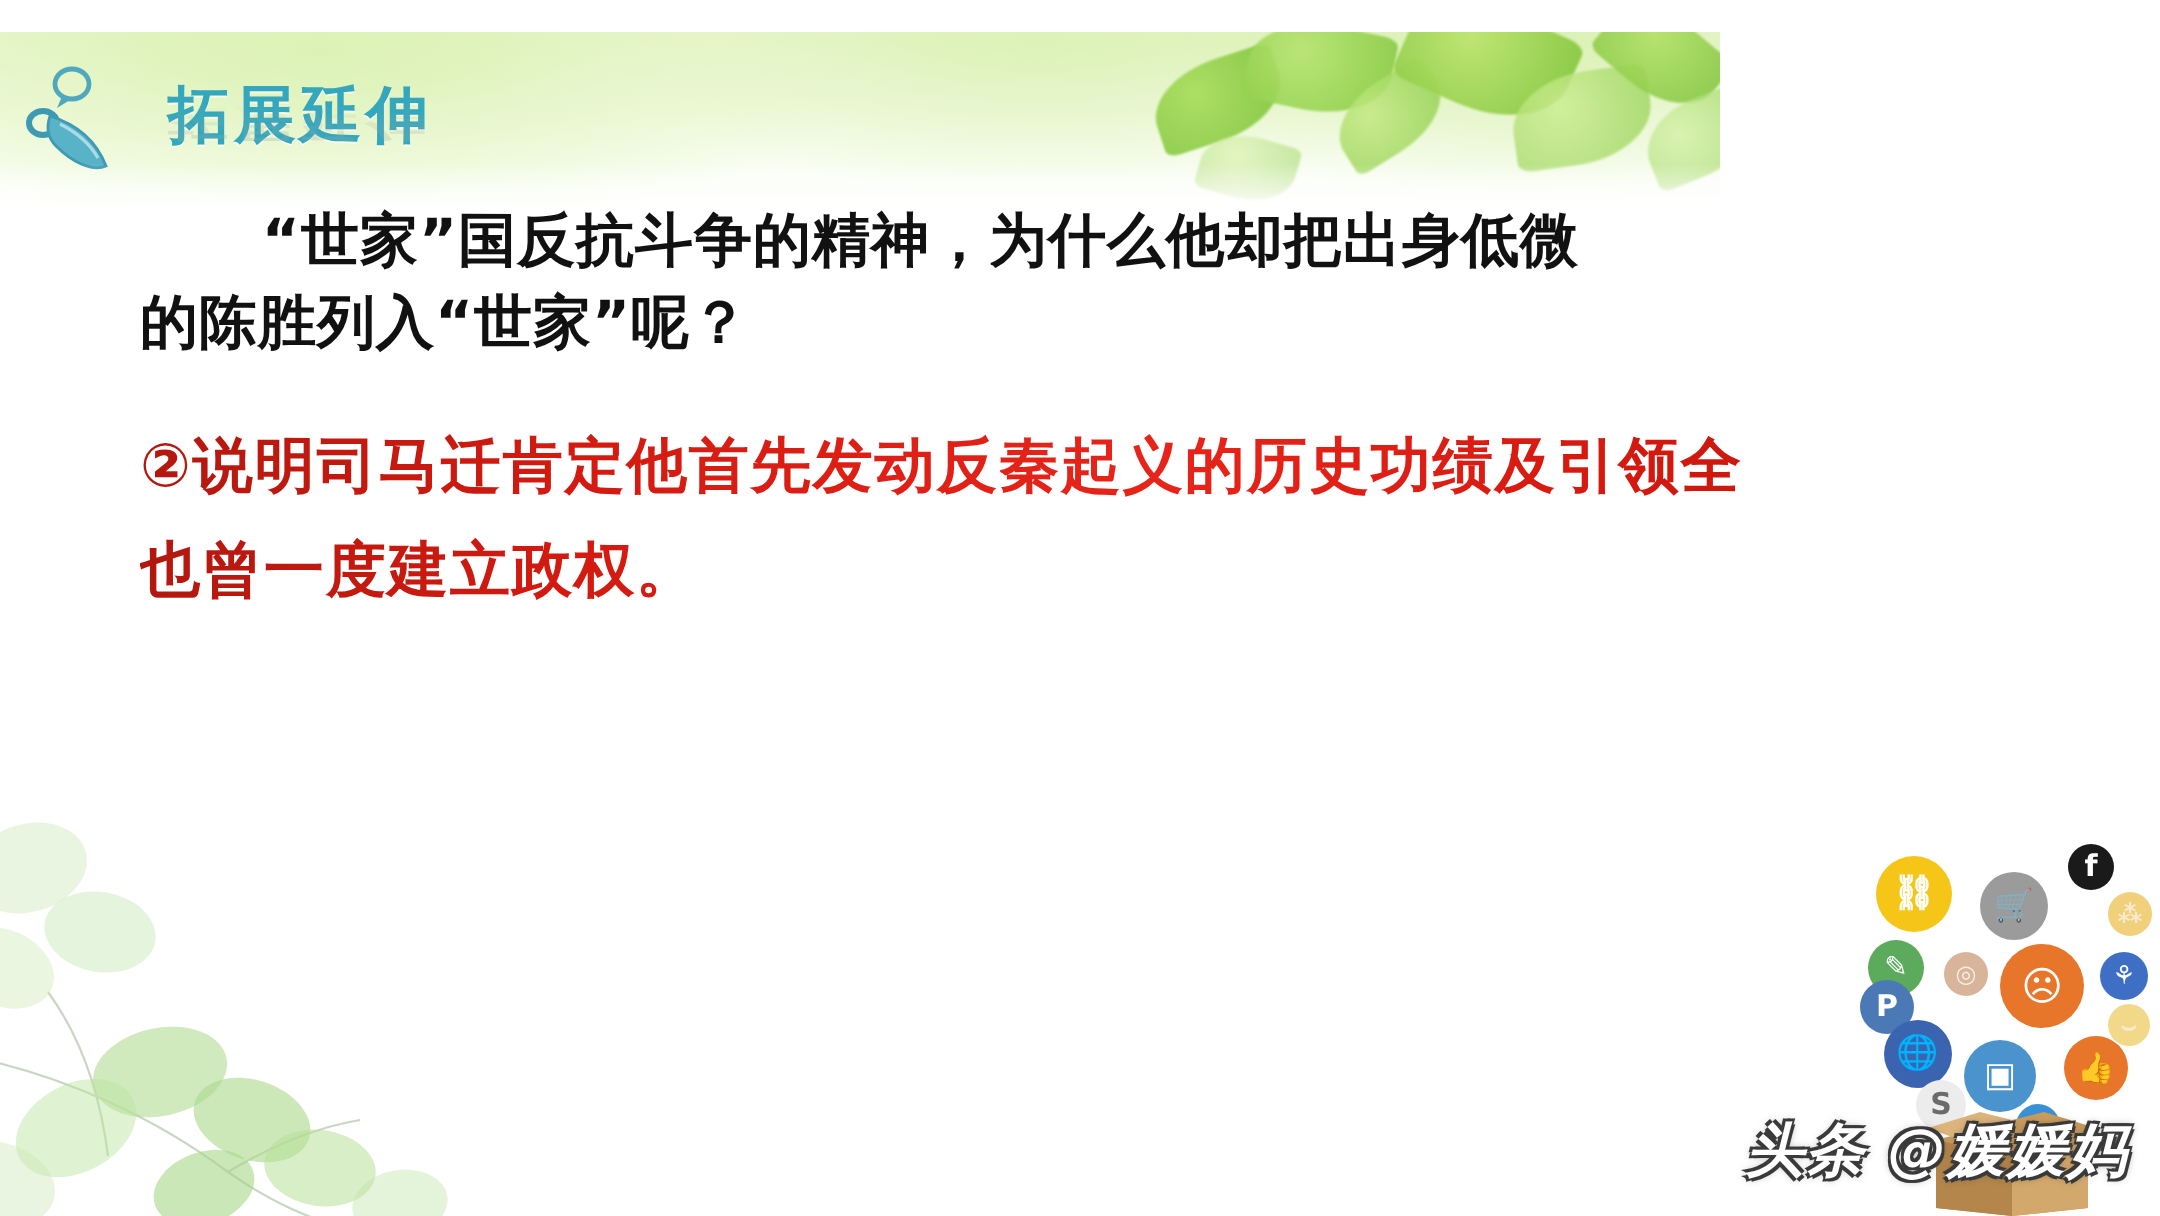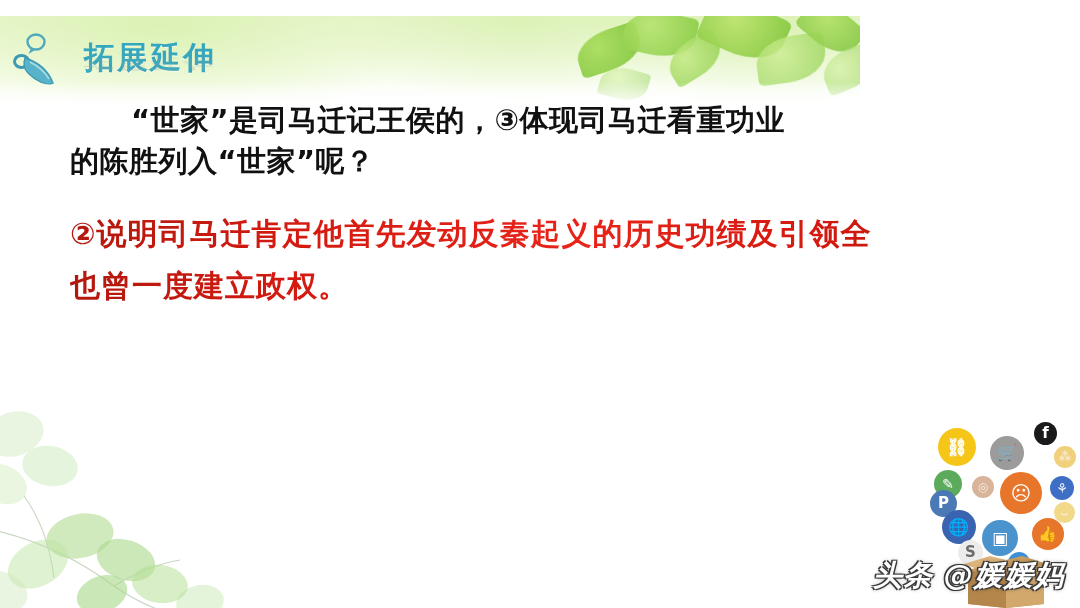--- a/index.html
+++ b/index.html
@@ -200,21 +200,21 @@
       <ellipse cx="9.5" cy="33.5" rx="7" ry="6" fill="none" stroke="#3e9ab3" stroke-width="3"></ellipse>
       <path d="M13 30 C26 34, 36 42, 41 55 C34 58, 24 53, 16 45 C12 41, 11 36, 13 30 Z" fill="#59b3c8" stroke="#3e9ab3" stroke-width="1.4"></path>
       <path d="M18 34 C26 38, 33 44, 37 51" stroke="#bfe6ee" stroke-width="1.6" fill="none" opacity=".8"></path>
     </svg>
 
     <div class="title-main">拓展延伸</div>
     <div class="title-reflection">拓展延伸</div>
   </div>
 
   <div class="question-block">
-    <div><span class="indent"></span><span>“世家”是司马迁记王侯的，③体现司马迁看重功业</span></div>
+    <div><span class="indent"></span><span>“世家”国反抗斗争的精神，为什么他却把出身低微</span></div>
     <div><span>的陈胜列入“世家”呢？</span></div>
   </div>
 
   <div class="answer-list">
     <div class="answer-line">②说明司马迁肯定他首先发动反秦起义的历史功绩及引领全</div>
     <div class="answer-line">也曾一度建立政权。</div>
   </div>
 
   <svg class="corner-foliage" viewBox="0 0 290 230">
     <g stroke="#9ab58e" stroke-width="1.1" fill="none" opacity=".75">

